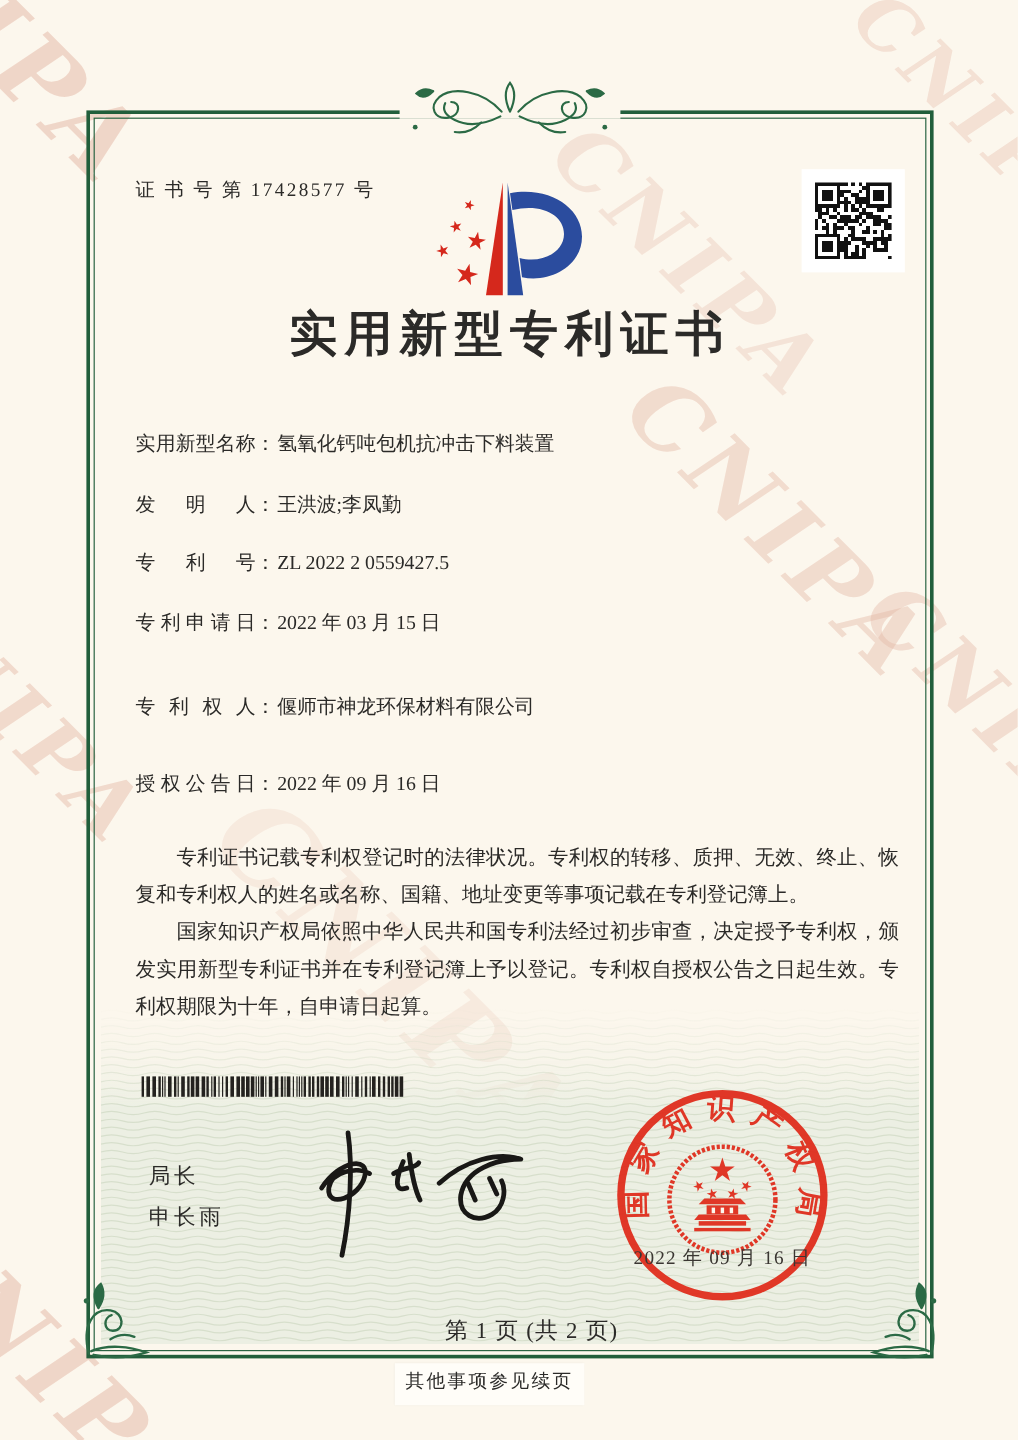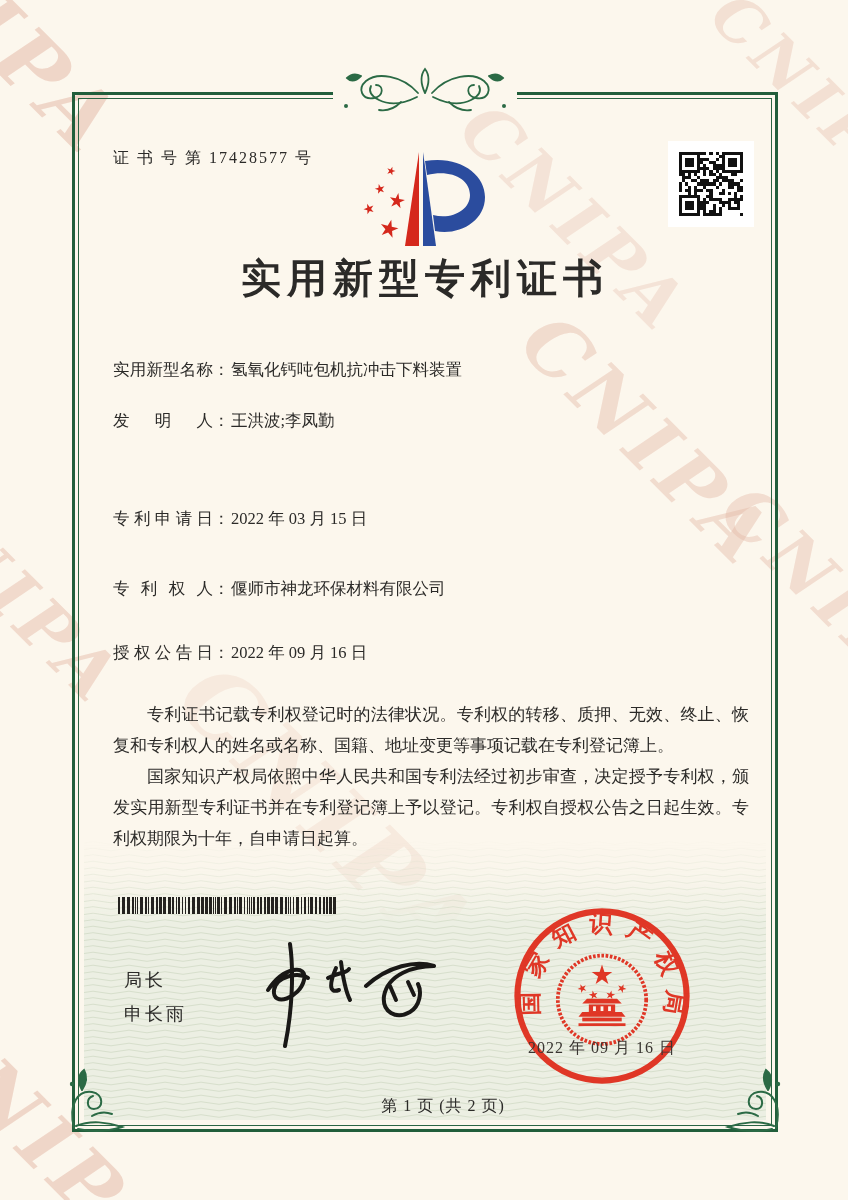--- a/index.html
+++ b/index.html
@@ -41,21 +41,21 @@
   .fvalue{white-space:pre;}
   .second{position:absolute;left:328px;top:0;}
   .second .flabel2{letter-spacing:1.5px;}
   .paras{left:113px;top:699px;width:636px;font-size:17px;line-height:31px;text-align:justify;}
   .paras p{text-indent:2em;}
   .barcode{left:118px;top:897px;width:221px;height:17px;display:flex;align-items:stretch;}
   .barcode i{display:block;background:#24221f;height:100%;}
   .director{left:124px;font-size:18px;letter-spacing:3px;}
   .seal-date{left:508px;top:1038px;width:188px;text-align:center;font-size:16px;
              color:#3a3632;letter-spacing:1px;z-index:3;}
-  .page-footer{left:72px;top:1096px;width:742px;text-align:center;font-size:16px;
+  .page-footer{left:72px;top:1096px;width:742px;text-align:center;font-size:19px;
                letter-spacing:1px;}
   .contin{left:329px;top:1136px;width:158px;height:35px;background:#fffdf8;
           text-align:center;font-size:15.5px;letter-spacing:2px;line-height:32px;z-index:2;
           box-shadow:0 0 2px rgba(0,0,0,0.05);}
   svg{display:block;}
 </style>
 </head>
 <body>
 
 <div class="page">
@@ -430,20 +430,23 @@
   </div>
 
   <h1 class="abs title">实用新型专利证书</h1>
 
   <div class="abs field-row" style="top:357px">
     <span class="flabel">实用新型名称</span><span class="fcolon">：</span><span class="fvalue">氢氧化钙吨包机抗冲击下料装置</span>
   </div>
   <div class="abs field-row" style="top:408px">
     <span class="flabel">发明人</span><span class="fcolon">：</span><span class="fvalue">王洪波;李凤勤</span>
   </div>
+  <div class="abs field-row" style="top:456px">
+    <span class="flabel">专利号</span><span class="fcolon">：</span><span class="fvalue">ZL 2022 2 0559427.5</span>
+  </div>
   <div class="abs field-row" style="top:506px">
     <span class="flabel">专利申请日</span><span class="fcolon">：</span><span class="fvalue">2022 年 03 月 15 日</span>
   </div>
   <div class="abs field-row" style="top:576px">
     <span class="flabel">专利权人</span><span class="fcolon">：</span><span class="fvalue">偃师市神龙环保材料有限公司</span>
   </div>
   <div class="abs field-row" style="top:640px">
     <span class="flabel">授权公告日</span><span class="fcolon">：</span><span class="fvalue">2022 年 09 月 16 日</span>
   </div>
 
@@ -552,14 +555,15 @@
             <rect x="-9.5" y="7" width="3" height="5"></rect>
             <rect x="-1.5" y="7" width="3" height="5"></rect>
             <rect x="6.5" y="7" width="3" height="5"></rect>
           </g>
       </g>
     </g>
   </svg>
   <div class="abs seal-date">2022 年 09 月 16 日</div>
 
   <div class="abs page-footer">第 1 页 (共 2 页)</div>
+  <div class="abs contin">其他事项参见续页</div>
 
 </div>
 
 </body></html>

